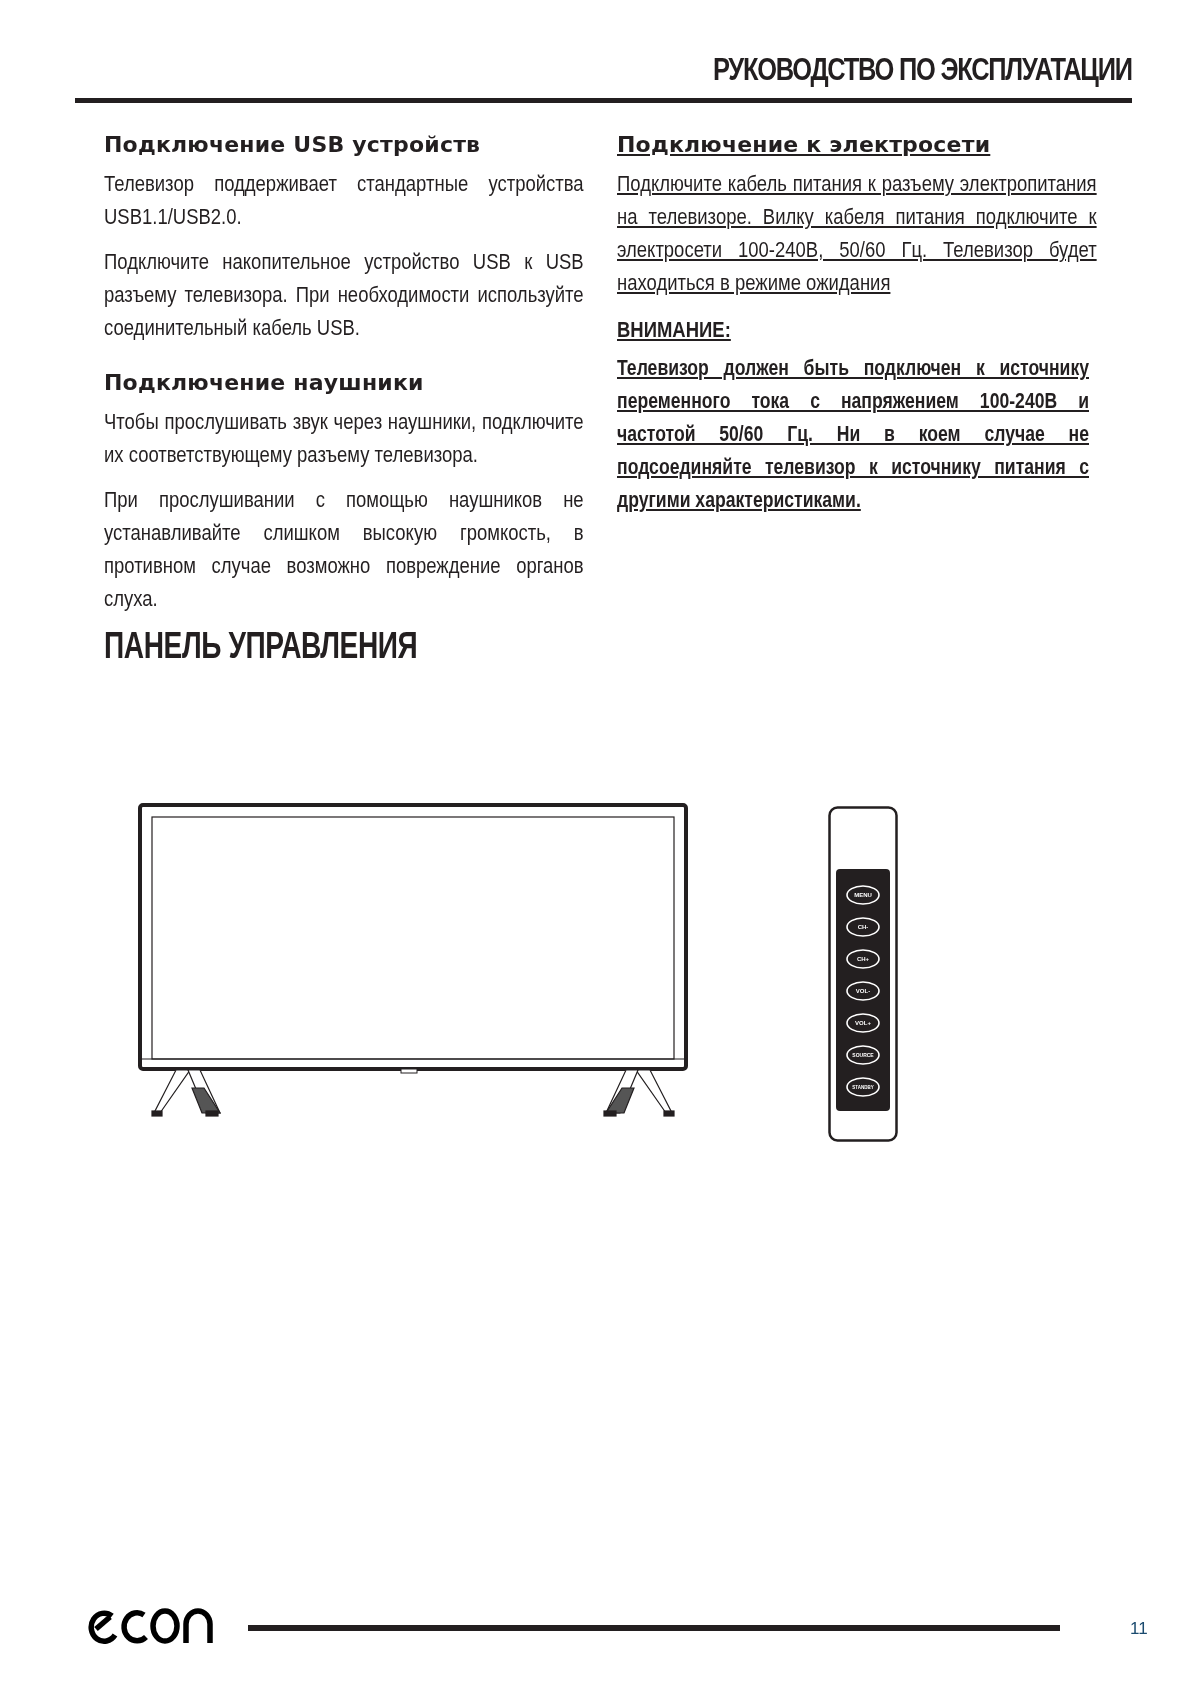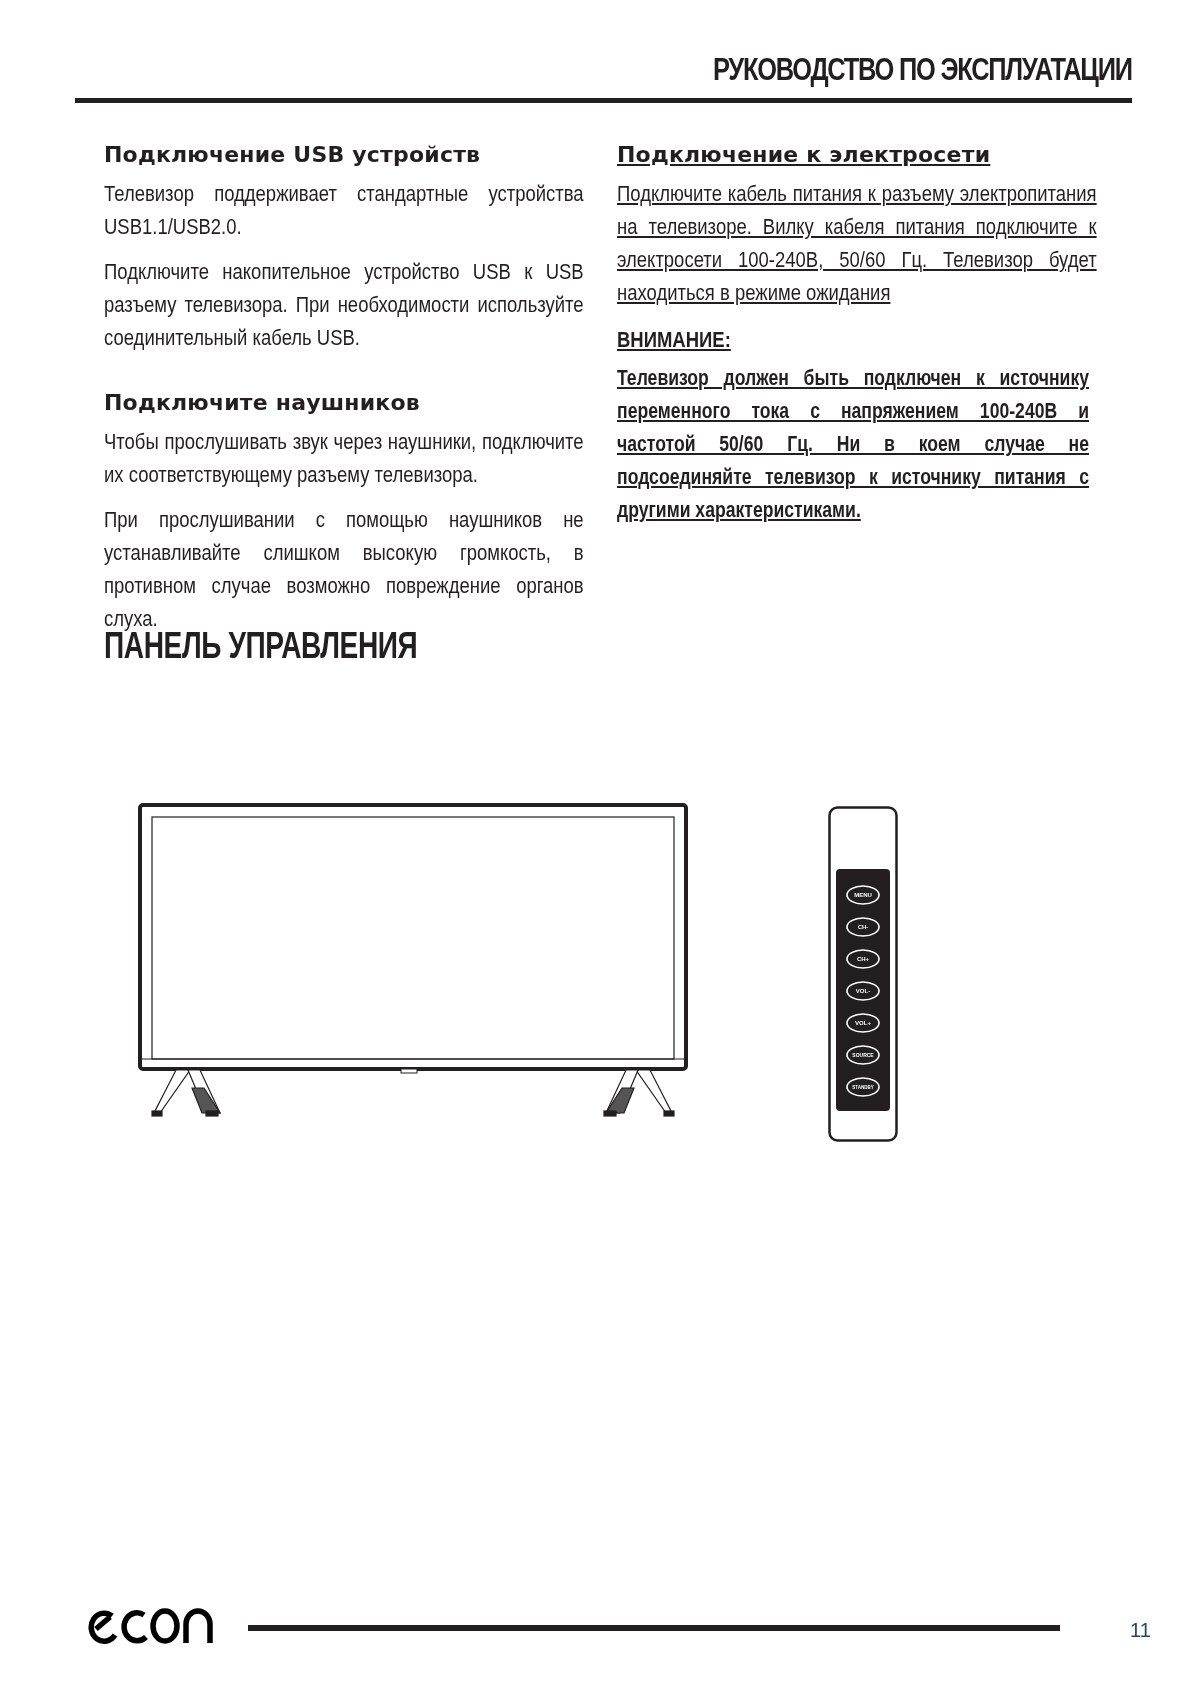--- a/index.html
+++ b/index.html
@@ -10,21 +10,21 @@
     letter-spacing: -1.5px; transform: scaleX(0.82); transform-origin: right center;
     white-space: nowrap;
   }
   .header-rule { position: absolute; left: 75px; top: 98px; width: 1057px; height: 5px; background: #231f20; }
 
   .col { position: absolute; width: 480px; }
   .col.left { left: 104px; top: 132px; }
   .col.right { left: 617px; top: 132px; text-decoration: underline; }
 
   h2.sub {
-    margin: 10px 0 10px 0; font-family: "DejaVu Sans", sans-serif; font-weight: bold;
+    margin: 0 0 10px 0; font-family: "DejaVu Sans", sans-serif; font-weight: bold;
     font-size: 22px; letter-spacing: 0.2px;
   }
   p.body {
     margin: 0 0 12px 0; font-family: "Liberation Sans", sans-serif; font-size: 22px;
     line-height: 33px; text-align: justify; transform: scaleX(0.84); transform-origin: left top;
     width: 571px;
   }
   .gap { height: 14px; }
   .warn-title {
     margin: 18px 0 8px 0; font-family: "Liberation Sans", sans-serif; font-weight: bold;
@@ -42,38 +42,38 @@
   }
 
   
   .tv { position: absolute; left: 138px; top: 803px; width: 550px; height: 322px; }
   .remote { position: absolute; left: 828px; top: 806px; width: 70px; height: 336px; }
 
   .footer-logo { position: absolute; left: 88px; top: 1606px; }
   .footer-rule { position: absolute; left: 248px; top: 1625px; width: 812px; height: 6px; background: #231f20; }
   .page-number {
     position: absolute; left: 1130px; top: 1619px; font-family: "Liberation Sans", sans-serif;
-    font-size: 20px; color: #1a4a6e;
+    font-size: 17px; color: #1a4a6e;
   }
 </style>
 </head>
 <body>
 
 <div class="header-title">РУКОВОДСТВО ПО ЭКСПЛУАТАЦИИ</div>
 <div class="header-rule"></div>
 
 <div class="col left">
   <section>
     <h2 class="sub">Подключение USB устройств</h2>
     <p class="body">Телевизор поддерживает стандартные устройства USB1.1/USB2.0.</p>
     <p class="body">Подключите накопительное устройство USB к USB разъему телевизора. При необходимости используйте соединительный кабель USB.</p>
   </section>
   <div class="gap"></div>
   <section>
-    <h2 class="sub">Подключите наушников</h2>
+    <h2 class="sub">Подключение наушники</h2>
     <p class="body">Чтобы прослушивать звук через наушники, подключите их соответствующему разъему телевизора.</p>
     <p class="body">При прослушивании с помощью наушников не устанавливайте слишком высокую громкость, в противном случае возможно повреждение органов слуха.</p>
   </section>
 </div>
 
 <div class="col right">
   <section>
     <h2 class="sub">Подключение к электросети</h2>
     <p class="body">Подключите кабель питания к разъему электропитания на телевизоре. Вилку кабеля питания подключите к электросети 100-240В, 50/60 Гц. Телевизор будет находиться в режиме ожидания</p>
   </section>

